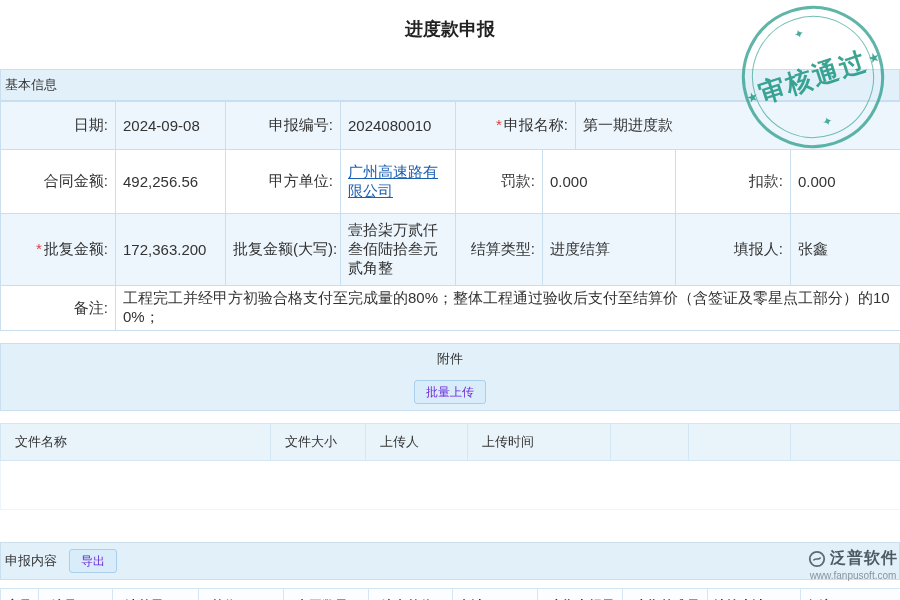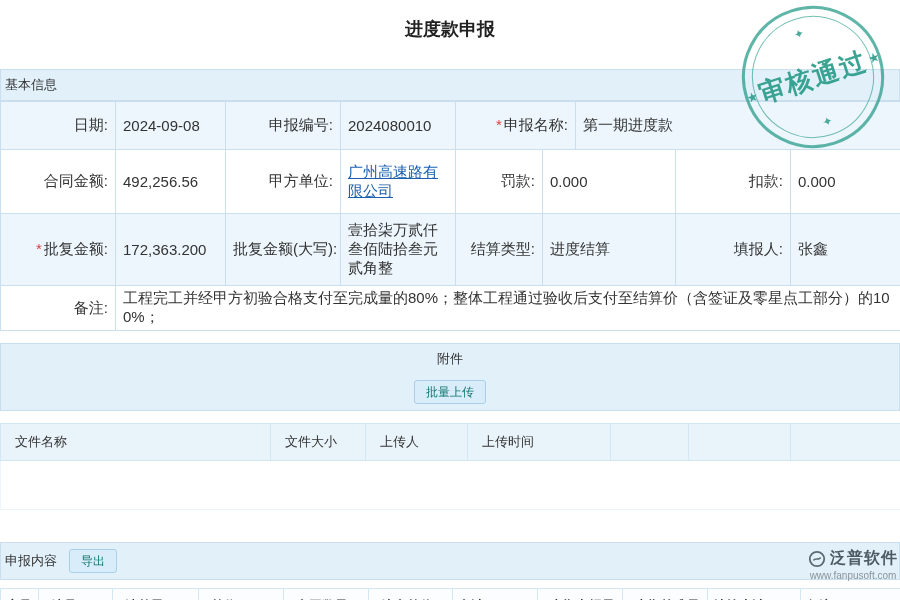--- a/index.html
+++ b/index.html
@@ -14,21 +14,21 @@
     font-size:18px;font-weight:bold;color:#222;line-height:24px;
   }
   .section-bar{
     margin-top:28px;background:#e2f0fa;border:1px solid #c9dff0;
     padding:6px 4px;font-size:13px;color:#333;
     display:flex;align-items:center;gap:12px;
   }
   .section-bar.m12{margin-top:12px;flex-direction:column;}
   .section-bar.m16{margin-top:32px;}
   .btn{
-    background:#d9ecfa;border:1px solid #a9cfec;color:#0f766e;
+    background:#d9ecfa;border:1px solid #a9cfec;color:#6d28d9;
     border-radius:3px;padding:3px 11px;font-size:12px;line-height:16px;
     cursor:pointer;font-family:inherit;
   }
   table{border-collapse:collapse;table-layout:fixed;width:900px;}
   
   .form td{border:1px solid #c9dff0;padding:3px 7px;vertical-align:middle;word-break:break-all;font-size:15px;}
   .form tr:nth-child(odd){background:#edf6fd;}
   .form tr:nth-child(even){background:#ffffff;}
   .form .r1{height:48px}.form .r2{height:48px}.form .r3{height:64px}
   .form .r4{height:72px}.form .r5{height:24px}

